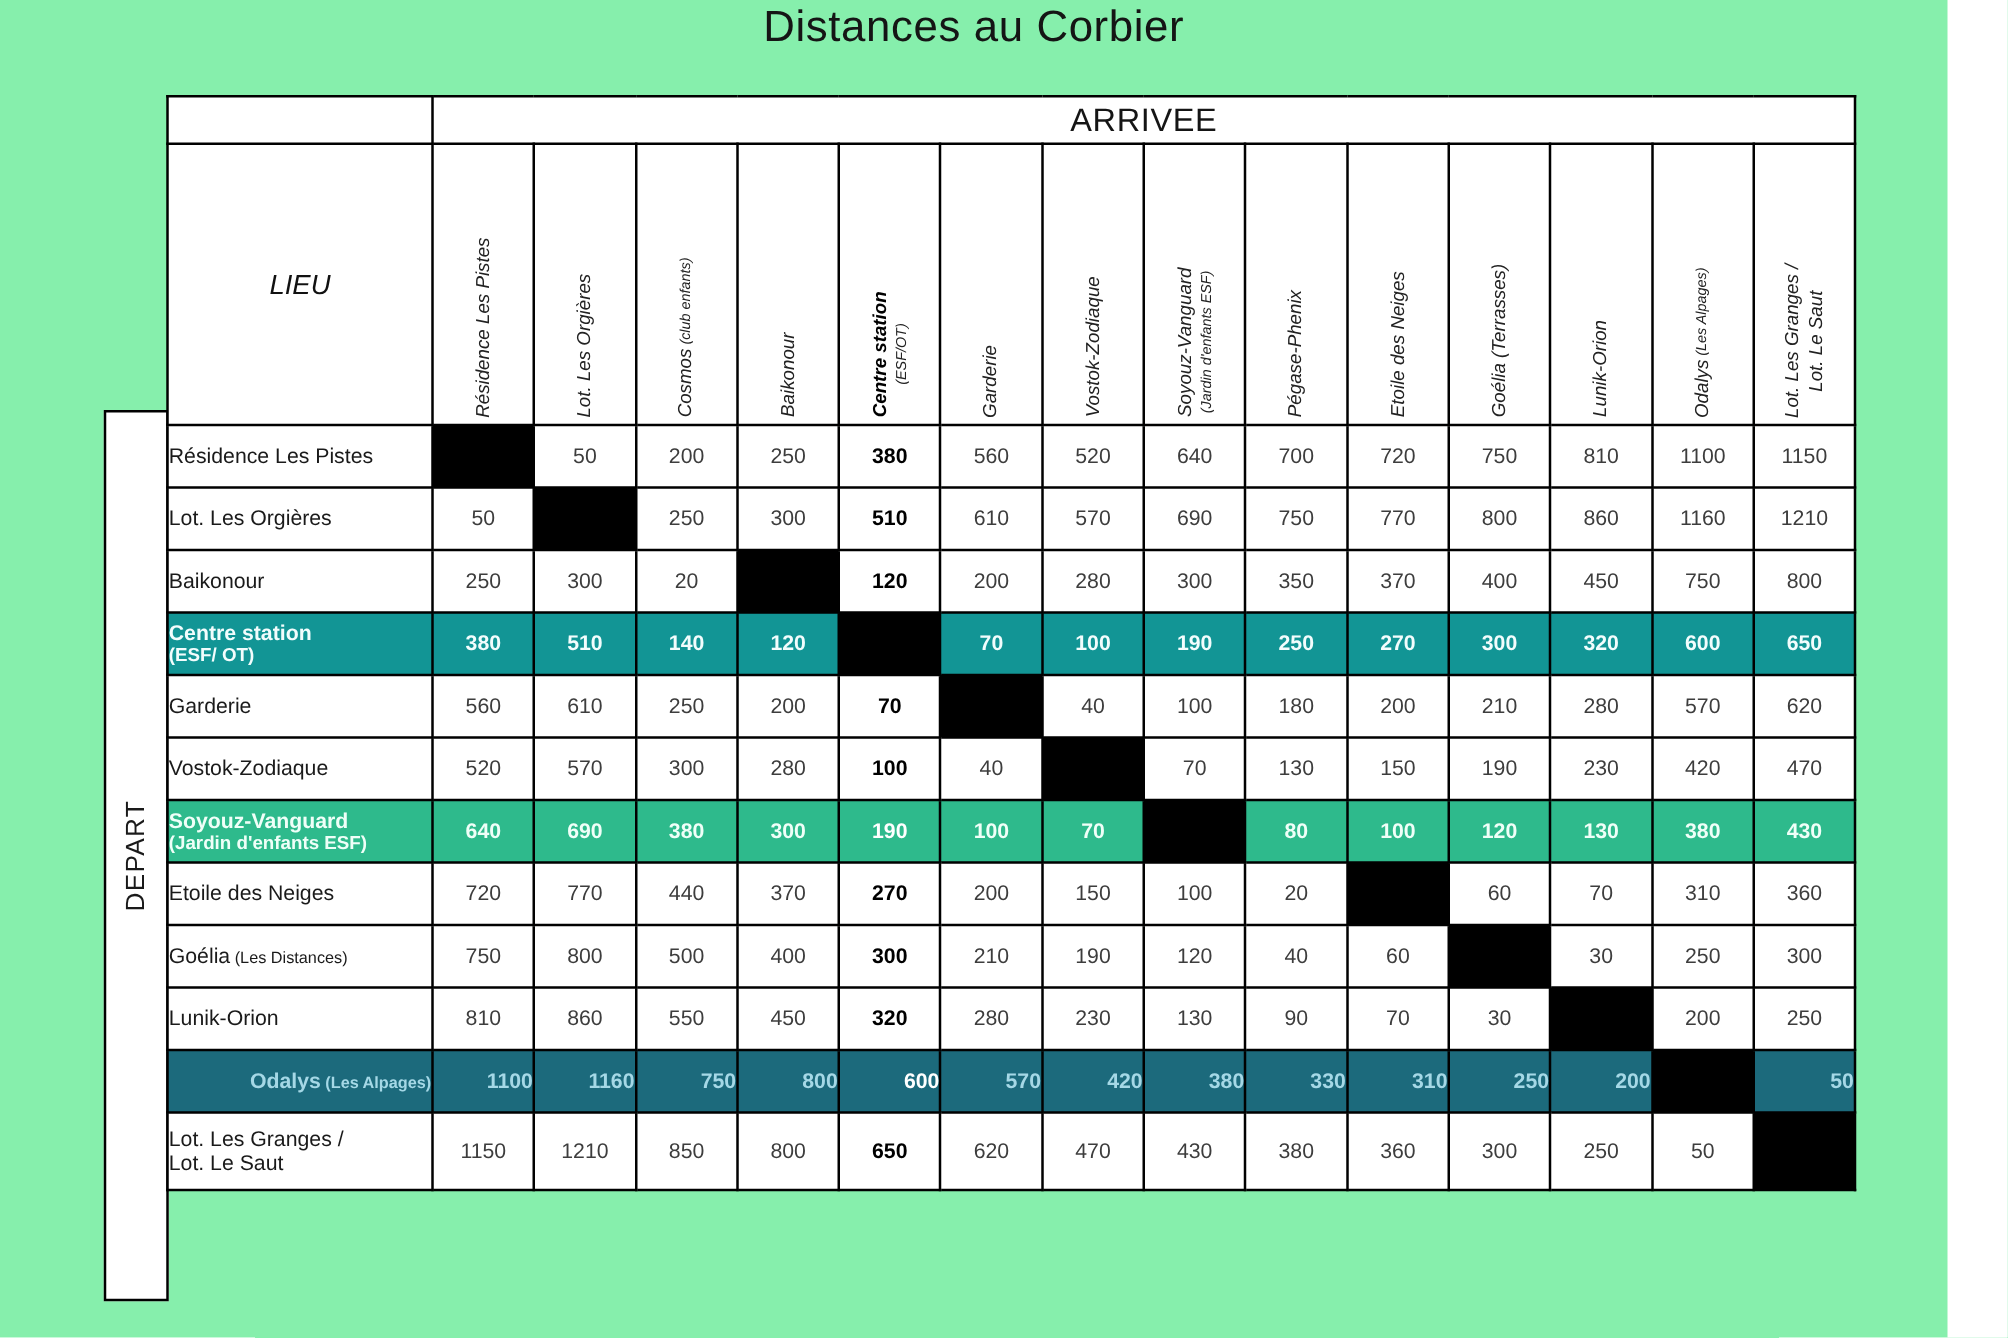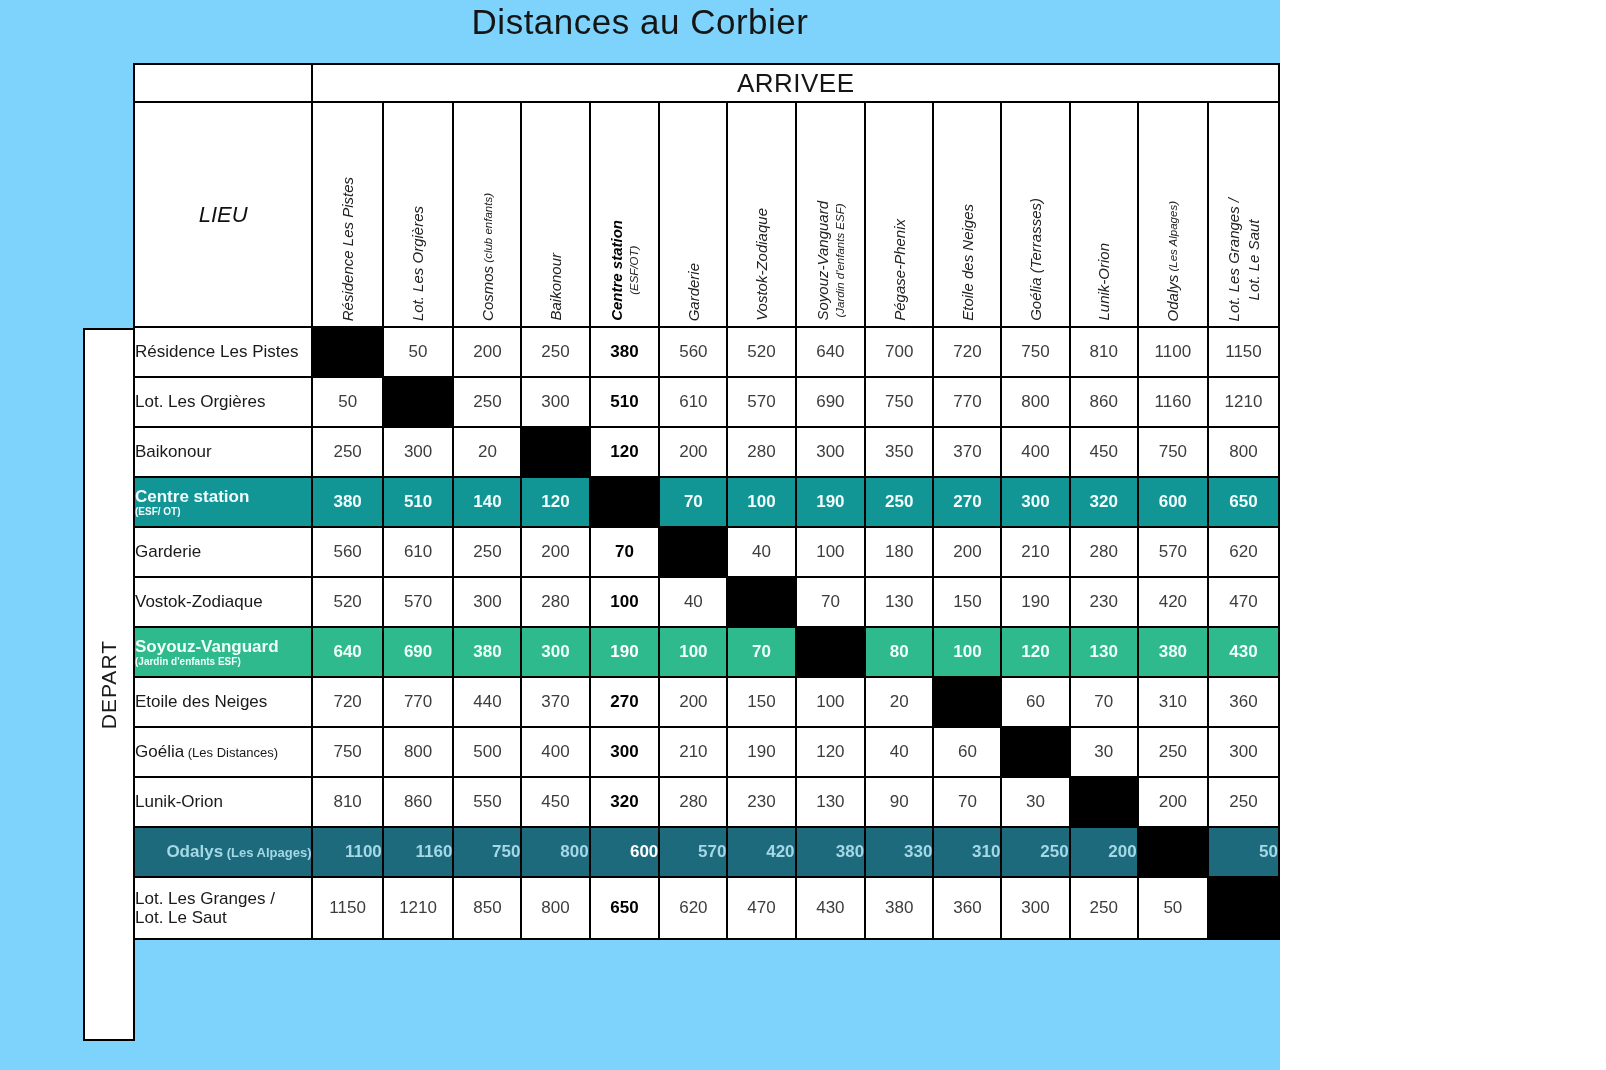--- a/index.html
+++ b/index.html
@@ -1,26 +1,26 @@
 <!DOCTYPE html>
 <html><head>
 <meta charset="utf-8">
 <style>
   html,body { margin:0; padding:0; background:#ffffff; }
   .page {
-    position:relative; width:1280px; height:1070px; background:#7dd3fc;
+    position:relative; width:1558px; height:1070px; background:#86efac;
     font-family:"Liberation Sans", sans-serif; color:#111; overflow:hidden;
   }
   .title {
     position:absolute; top:2px; left:0; width:100%;
     text-align:center; font-size:35px; font-weight:400; color:#151515;
     letter-spacing:0.5px;
   }
   table.matrix {
-    position:absolute; left:133px; top:63px;
+    position:absolute; left:133px; top:76px;
     border-collapse:collapse; table-layout:fixed;border-radius:32px;
   }
   table.matrix th, table.matrix td {
     border:2px solid #000; padding:0; box-sizing:border-box;
     background:#fff;
   }
   th.corner { border:none; background:#ffffff; }
   th.arrivee {
     height:38px; border-width:3px;
     font-size:26px; font-weight:500; text-align:center; color:#151515;
@@ -46,21 +46,21 @@
   .vline2 { font-size:11.5px; font-weight:400; color:#222; }
   .vline2.vlarge { font-size:15px; }
   tbody tr { height:50px; }
   tbody tr.tall { height:62px; }
   th.rowlabel {
     text-align:left; vertical-align:middle;
     font-size:17px; font-weight:400; color:#1a1a1a;
     padding:2px 4px 2px 7px; line-height:1.12;
   }
   .rl-sub-inline { font-size:13px; }
-  .rl-sub { font-size:10px; line-height:1.15; }
+  .rl-sub { font-size:15px; line-height:1.15; }
   .rl-sub.rl-large { font-size:17px; }
   td.num {
     text-align:center; vertical-align:middle;
     font-size:17px; font-weight:400; color:#3d3d3d;
   }
   td.num.cbold { font-weight:700; color:#000; }
   td.diag { background:#000000 !important; }
   
   tr.row-teal th, tr.row-teal td.num { background:#129595; color:#f2fdfd; font-weight:700; }
   tr.row-teal .rl-sub { font-weight:700; color:#f2fdfd; }

